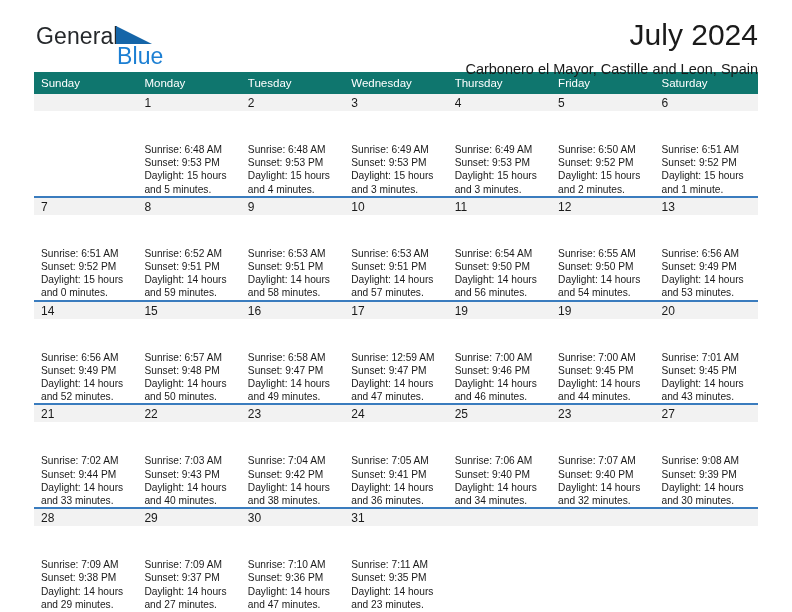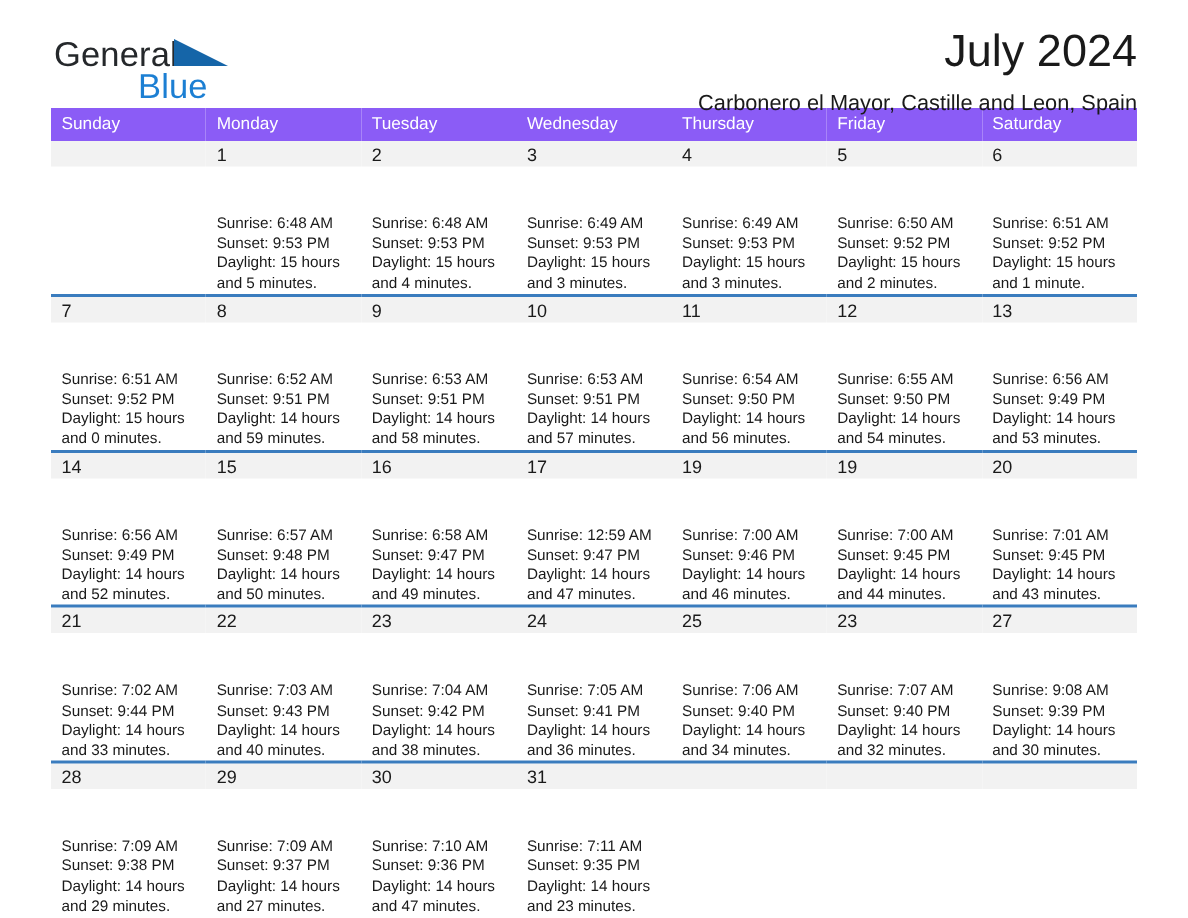--- a/index.html
+++ b/index.html
@@ -46,21 +46,21 @@
   .logo-tri {
     display: inline-block;
     vertical-align: -2px;
     margin-left: -5px;
   }
   .logo-blue {
     display: block;
     font-size: 23px;
     color: #1c7fd3;
     margin-top: -4px;
-    margin-left: 56px;
+    margin-left: 81px;
     letter-spacing: .1px;
   }
   .title-block {
     position: absolute;
     right: 0;
     top: 18px;
     text-align: right;
   }
   .cal-title {
     font-size: 30px;
@@ -74,21 +74,21 @@
     text-align: center;
   }
 
   
   .calendar {
     width: 724px;
     border-collapse: collapse;
     table-layout: fixed;
   }
   .calendar th {
-    background: #8b5cf6;
+    background: #0f766e;
     color: #ffffff;
     font-weight: normal;
     font-size: 11.5px;
     text-align: left;
     padding: 5px 0 5px 7px;
     height: 19px;
     box-sizing: border-box;
   }
   .calendar td {
     vertical-align: top;

